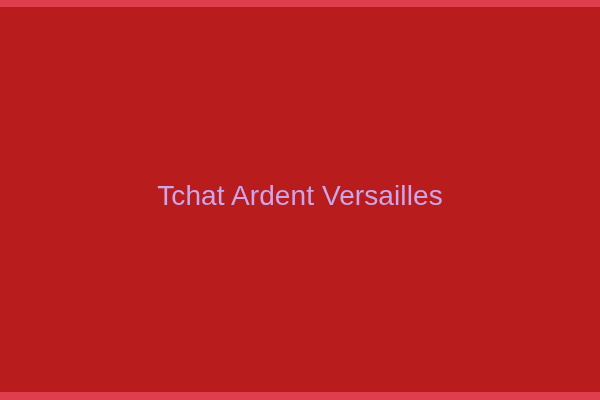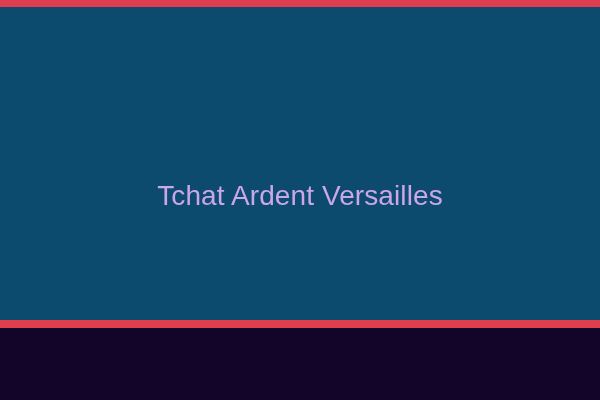--- a/index.html
+++ b/index.html
@@ -13,22 +13,22 @@
     height: 400px;
     overflow: hidden;
     font-family: "Liberation Sans", sans-serif;
     background: #130429;
   }
 
   .placeholder-banner {
     position: relative;
     box-sizing: border-box;
     width: 600px;
-    height: 328px;
-    background-color: #0c4a6e;
+    height: 400px;
+    background-color: #b91c1c;
     display: flex;
     align-items: center;
     justify-content: center;
   }
 
   .edge-bar {
     position: absolute;
     left: 0;
     width: 100%;
     height: 7px;

